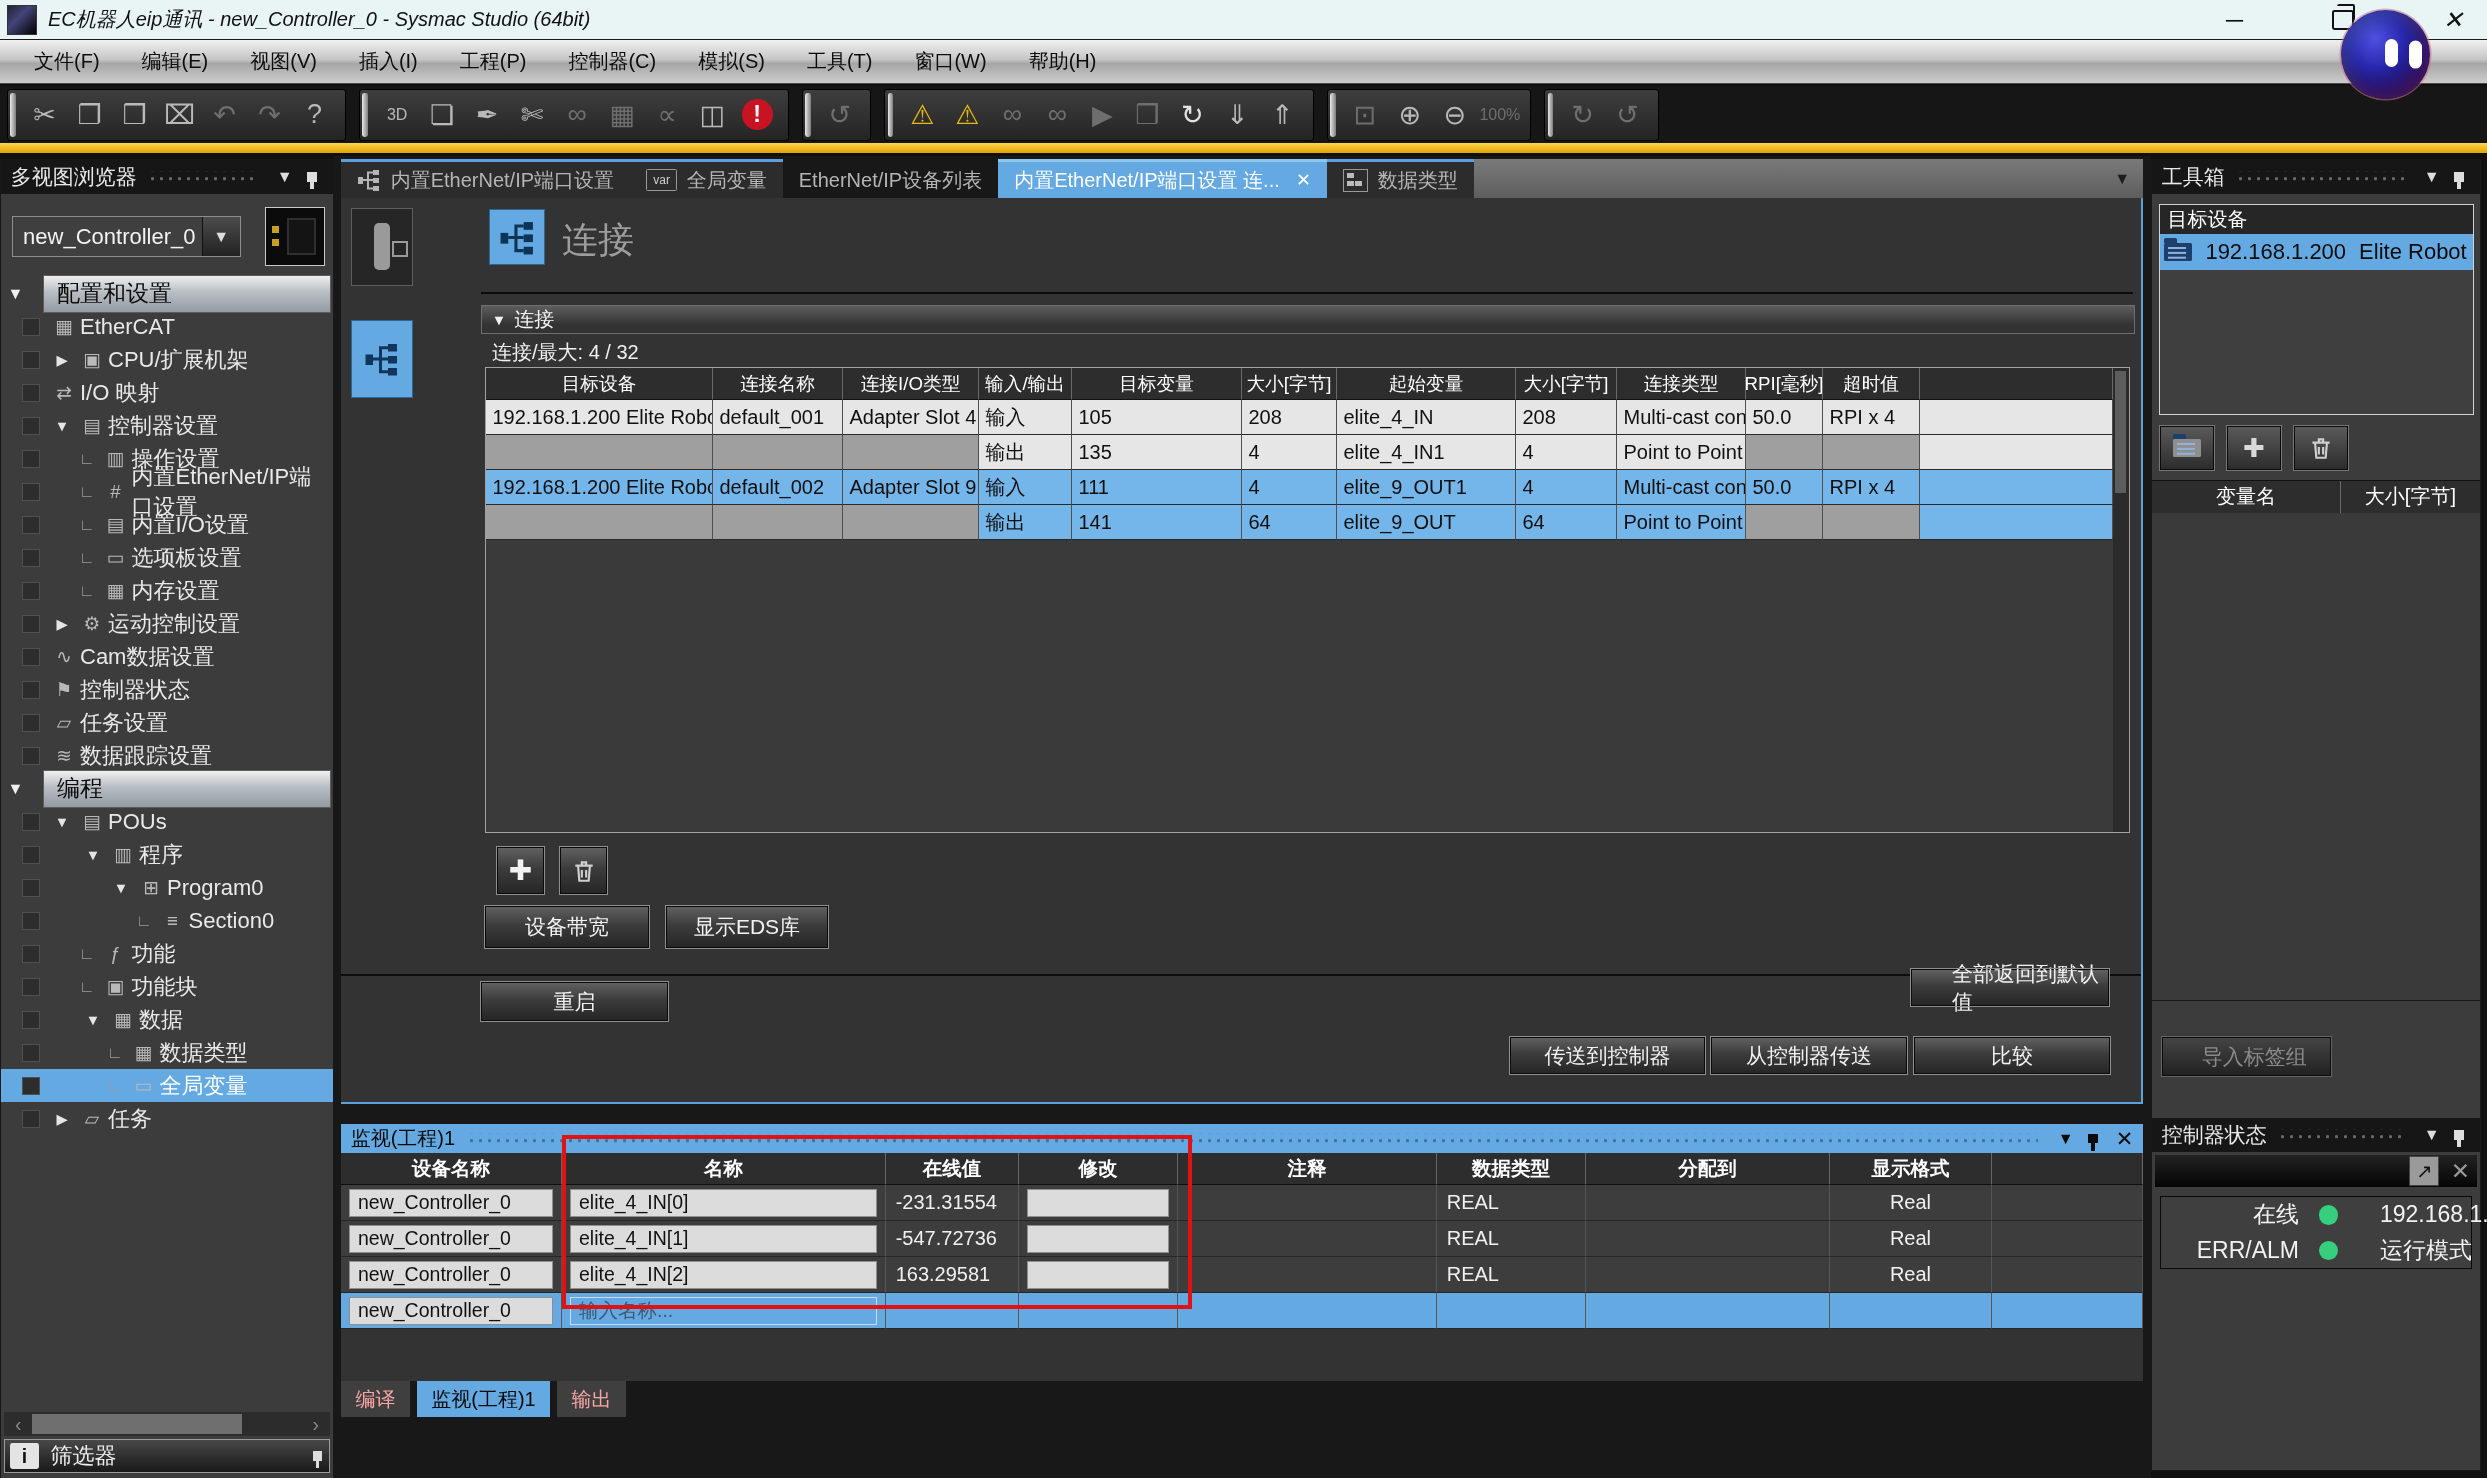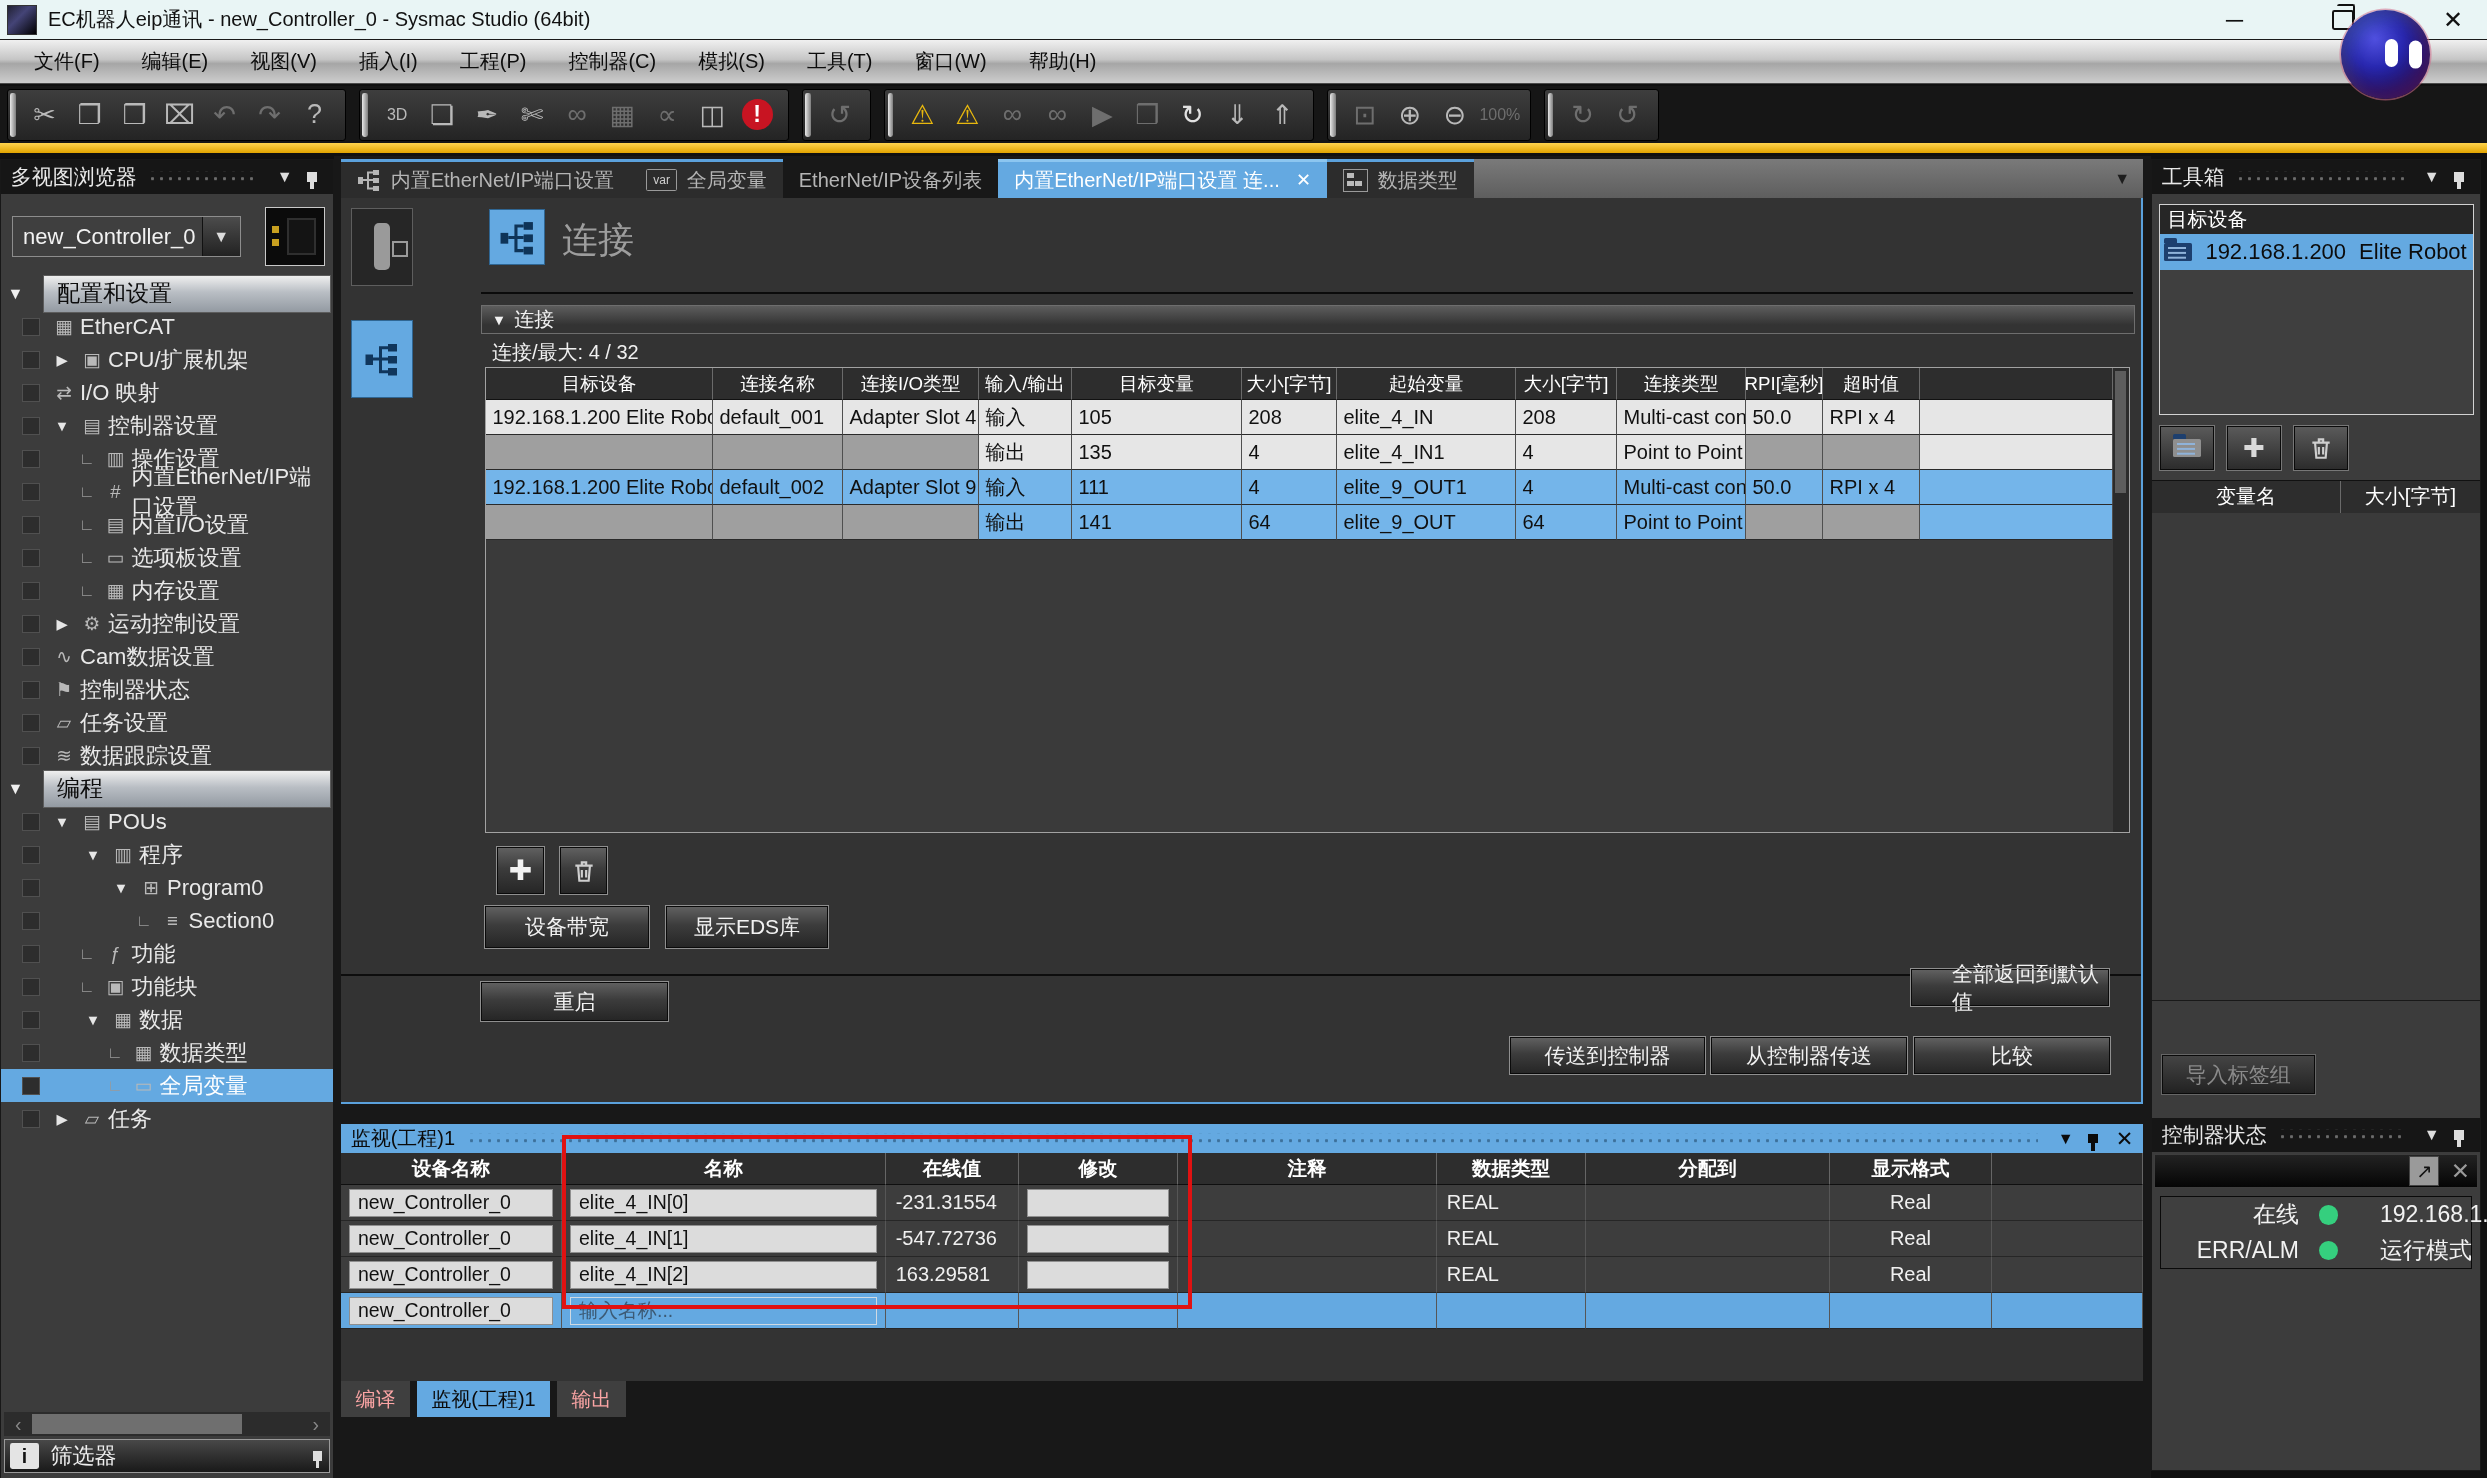--- a/index.html
+++ b/index.html
@@ -1,18 +1,18 @@
 <!DOCTYPE html>
 <html style="font-size:13px"><head>
 <meta charset="utf-8">
 <style>
   html,body{margin:0;padding:0;background:#000;}
   .screen{position:relative;width:2487px;height:1479px;background:#101010;font-family:"Liberation Sans",sans-serif;overflow:hidden;}
   
-  .titlebar{position:absolute;left:0;top:0;width:100%;height:39px;background:#e9f5f5;display:flex;align-items:center;color:#000;}
+  .titlebar{position:absolute;left:0;top:0;width:100%;height:39px;background:#e9f5f5;display:flex;align-items:center;color:#000;font-style:italic;}
   .appicon{width:28px;height:28px;margin:0 11.4px 0 6.5px;background:linear-gradient(135deg,#223,#447 40%,#000);border:0.8px solid #333;}
   .apptitle{font-size:20px;color:#111;}
   .winbtns{position:absolute;right:24px;top:0;height:39px;display:flex;gap:89px;align-items:center;}
   .winbtn{font-size:24px;color:#111;line-height:1;}
   .restore-glyph{width:18px;height:16px;border:2.4px solid #111;border-radius:2.4px;position:relative;}
   .restore-glyph::before{content:"";position:absolute;left:3.2px;top:-7.3px;width:16px;height:14.6px;border:2.4px solid #111;border-radius:2.4px;border-bottom:none;border-left:none;}
   
   .menubar{position:absolute;left:0;top:39px;width:100%;height:45px;background:linear-gradient(#f0f0f0,#c6c6c6 45%,#a6a6a6 55%,#cdcdcd);border-top:1.6px solid #1a1a1a;border-bottom:1.6px solid #4a4a4a;display:flex;align-items:center;padding-left:13px;box-sizing:border-box;}
   .menu-item{padding:0 21px;font-size:20px;color:#0c0c0c;}
   
@@ -116,21 +116,21 @@
   .tgt-row{height:36px;background:#64a9e1;display:flex;align-items:center;color:#0c0c0c;font-size:22px;gap:13px;padding-left:4.9px;}
   .folder{width:28px;height:18px;background:#1d3f6e;border-radius:1.6px;position:relative;flex:none;}
   .folder::before{content:"";position:absolute;top:-4.9px;left:0;width:13px;height:4.9px;background:#1d3f6e;border-radius:1.6px 1.6px 0 0;}
   .folder::after{content:"";position:absolute;left:4px;top:4px;width:18px;height:2.4px;background:#8fb3da;box-shadow:0 4.9px 0 #8fb3da,0 9.7px 0 #8fb3da;}
   .tool-btns{display:flex;gap:13px;margin:11.4px 8px 0 8px;}
   .tbx{position:relative;width:52px;height:42px;background:linear-gradient(#5a5a5a,#2c2c2c);border:1.6px solid #0a0a0a;outline:0.8px solid #777;display:flex;align-items:center;justify-content:center;color:#d9d9d9;font-size:26px;}
   .var-head{display:flex;height:32px;background:#2d2d2d;border-top:1.6px solid #111;margin-top:9.7px;color:#fff;font-size:20px;}
   .var-head div{display:flex;align-items:center;justify-content:center;}
   .vh1{flex:1.35;border-right:1.6px solid #6a6a6a;} .vh2{flex:1;}
   .var-body{height:487px;background:#3a3a3a;border-bottom:1.6px solid #191919;}
-  .import-btn{position:absolute;left:9.7px;top:895px;width:151px;height:37px;background:linear-gradient(#444,#222);border:1.6px solid #0a0a0a;outline:0.8px solid #666;color:#8a8a8a;font-size:21px;display:flex;align-items:center;justify-content:center;}
+  .import-btn{position:absolute;left:9.7px;top:877px;width:151px;height:37px;background:linear-gradient(#444,#222);border:1.6px solid #0a0a0a;outline:0.8px solid #666;color:#8a8a8a;font-size:21px;display:flex;align-items:center;justify-content:center;padding-left:16px;}
   .cs-head{position:absolute;left:0;right:0;top:958px;}
   .cs-strip{position:absolute;left:2.4px;right:2.4px;top:994px;height:32px;background:linear-gradient(#222,#050505);border:0.8px solid #3e3e3e;display:flex;align-items:center;justify-content:flex-end;gap:11.4px;padding-right:6.5px;}
   .expand-ic{width:28px;height:28px;background:#9a9a9a;border:1.6px solid #444;color:#111;font-size:19.5px;display:flex;align-items:center;justify-content:center;}
   .cs-x{color:#9a9a9a;font-size:23px;}
   .cs-box{position:absolute;left:8px;right:8px;top:1036px;height:71px;border:1.6px solid #0a0a0a;background:#3f3f3f;display:grid;grid-template-columns:138px 49px 1fr;align-items:center;row-gap:0;}
   .cs-lab{color:#f2f2f2;font-size:23px;text-align:right;}
   .cs-dot{width:19.5px;height:19.5px;border-radius:50%;background:#35cf7e;margin-left:19.5px;}
   .cs-val{color:#f2f2f2;font-size:23px;padding-left:32px;}
   
   .orb{position:absolute;left:2341px;top:9.7px;width:89px;height:89px;border-radius:50%;z-index:40;

